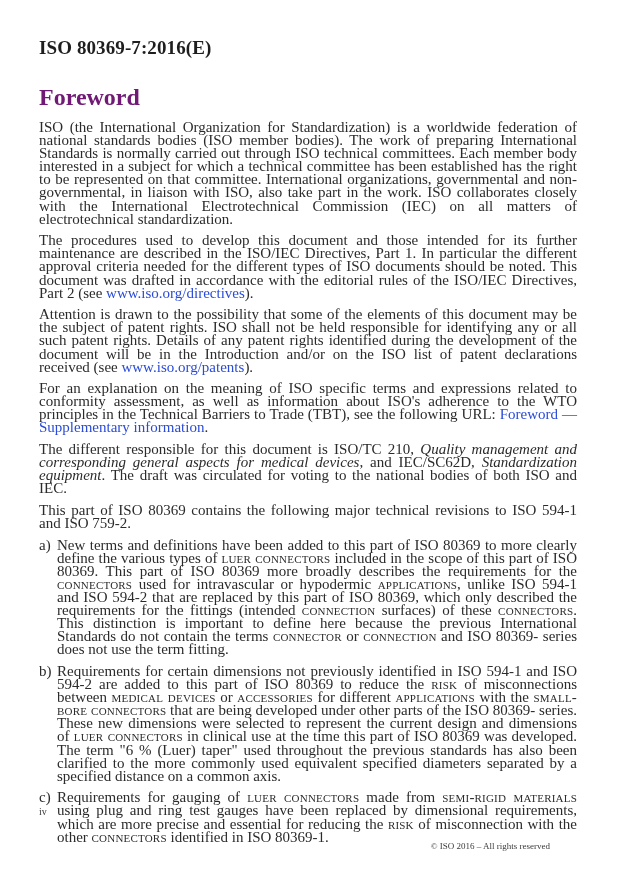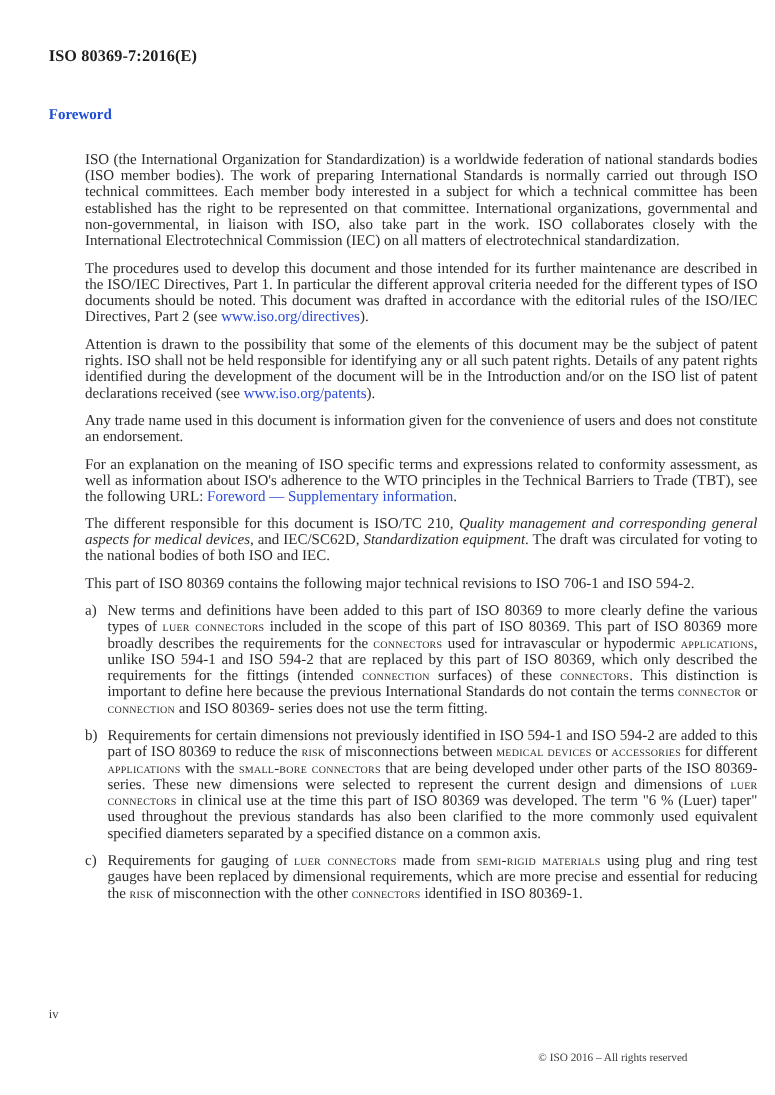--- a/index.html
+++ b/index.html
@@ -1,24 +1,24 @@
 <!DOCTYPE html>
 <html><head>
 <meta charset="utf-8">
 <style>
   html, body { margin:0; padding:0; background:#ffffff; }
   body { width:620px; height:876px; position:relative; overflow:hidden;
          font-family:"DejaVu Serif","Liberation Serif",serif; color:#2b2b2b; }
-  .doc-id { position:absolute; left:39px; top:37px; font-size:13px; font-weight:bold;
+  .doc-id { position:absolute; left:39px; top:37px; font-size:19px; font-weight:bold;
             font-family:"Liberation Serif",serif; letter-spacing:0.1px; color:#1e1e1e; }
-  .title { position:absolute; left:39px; top:84px; font-size:12px; font-weight:bold;
-           font-family:"Liberation Serif",serif; color:#1d4ed8; margin:0; }
+  .title { position:absolute; left:39px; top:84px; font-size:24px; font-weight:bold;
+           font-family:"Liberation Serif",serif; color:#701a75; margin:0; }
   .body { position:absolute; left:39px; top:121px; width:538px;
-          font-family:"Liberation Serif",serif; font-size:12px; line-height:13.1px;
-          text-align:justify;margin-left:29px; }
+          font-family:"Liberation Serif",serif; font-size:15px; line-height:13.1px;
+          text-align:justify; }
   .body p { margin:0 0 8.5px 0; }
   .body a { color:#2a4bd7; }
   .sc { font-variant:small-caps; text-transform:lowercase; letter-spacing:0.2px; }
   .list-item { display:flex; margin:0 0 8.5px 0; }
   .list-marker { width:18px; flex:0 0 18px; }
   .list-text { flex:1; text-align:justify; }
   .footer-left { position:absolute; left:39px; top:806px; font-size:10px;
                  font-family:"Liberation Serif",serif; color:#3a3a3a; }
   .footer-right { position:absolute; right:70px; top:841px; font-size:9px;
                   font-family:"Liberation Serif",serif; color:#3a3a3a; }
@@ -29,28 +29,27 @@
 <div class="doc-id">ISO 80369-7:2016(E)</div>
 <h1 class="title">Foreword</h1>
 
 <div class="body">
   <p>ISO (the International Organization for Standardization) is a worldwide federation of national standards bodies (ISO member bodies). The work of preparing International Standards is normally carried out through ISO technical committees. Each member body interested in a subject for which a technical committee has been established has the right to be represented on that committee. International organizations, governmental and non-governmental, in liaison with ISO, also take part in the work. ISO collaborates closely with the International Electrotechnical Commission (IEC) on all matters of electrotechnical standardization.</p>
 
   <p><span>The procedures used to develop this document and those intended for its further maintenance are described in the ISO/IEC Directives, Part 1. In particular the different approval criteria needed for the different types of ISO documents should be noted. This document was drafted in accordance with the editorial rules of the ISO/IEC Directives, Part 2 (see </span><a>www.iso.org/directives</a><span>).</span></p>
 
   <p><span>Attention is drawn to the possibility that some of the elements of this document may be the subject of patent rights. ISO shall not be held responsible for identifying any or all such patent rights. Details of any patent rights identified during the development of the document will be in the Introduction and/or on the ISO list of patent declarations received (see </span><a>www.iso.org/patents</a><span>).</span></p>
 
-  <p>Any trade name used in this document is information given for the convenience of users and does not constitute an endorsement.</p>
 
   <p><span>For an explanation on the meaning of ISO specific terms and expressions related to conformity assessment, as well as information about ISO's adherence to the WTO principles in the Technical Barriers to Trade (TBT), see the following URL: </span><a>Foreword — Supplementary information</a><span>.</span></p>
 
   <p><span>The different responsible for this document is ISO/TC 210, </span><i>Quality management and corresponding general aspects for medical devices</i><span>, and IEC/SC62D, </span><i>Standardization equipment</i><span>. The draft was circulated for voting to the national bodies of both ISO and IEC.</span></p>
 
 
-  <p>This part of ISO 80369 contains the following major technical revisions to ISO 706-1 and ISO 594-2.</p>
+  <p>This part of ISO 80369 contains the following major technical revisions to ISO 594-1 and ISO 759-2.</p>
 
   <div class="list-item">
     <span class="list-marker">a)</span>
     <span class="list-text"><span>New terms and definitions have been added to this part of ISO 80369 to more clearly define the various types of </span><span class="sc">LUER CONNECTORS</span><span> included in the scope of this part of ISO 80369. This part of ISO 80369 more broadly describes the requirements for the </span><span class="sc">CONNECTORS</span><span> used for intravascular or hypodermic </span><span class="sc">APPLICATIONS</span><span>, unlike ISO 594-1 and ISO 594-2 that are replaced by this part of ISO 80369, which only described the requirements for the fittings (intended </span><span class="sc">CONNECTION</span><span> surfaces) of these </span><span class="sc">CONNECTORS</span><span>. This distinction is important to define here because the previous International Standards do not contain the terms </span><span class="sc">CONNECTOR</span><span> or </span><span class="sc">CONNECTION</span><span> and ISO 80369- series does not use the term fitting.</span></span>
   </div>
 
   <div class="list-item">
     <span class="list-marker">b)</span>
     <span class="list-text"><span>Requirements for certain dimensions not previously identified in ISO 594-1 and ISO 594-2 are added to this part of ISO 80369 to reduce the </span><span class="sc">RISK</span><span> of misconnections between </span><span class="sc">MEDICAL DEVICES</span><span> or </span><span class="sc">ACCESSORIES</span><span> for different </span><span class="sc">APPLICATIONS</span><span> with the </span><span class="sc">SMALL-BORE CONNECTORS</span><span> that are being developed under other parts of the ISO 80369- series. These new dimensions were selected to represent the current design and dimensions of </span><span class="sc">LUER CONNECTORS</span><span> in clinical use at the time this part of ISO 80369 was developed. The term "6 % (Luer) taper" used throughout the previous standards has also been clarified to the more commonly used equivalent specified diameters separated by a specified distance on a common axis.</span></span>
   </div>

